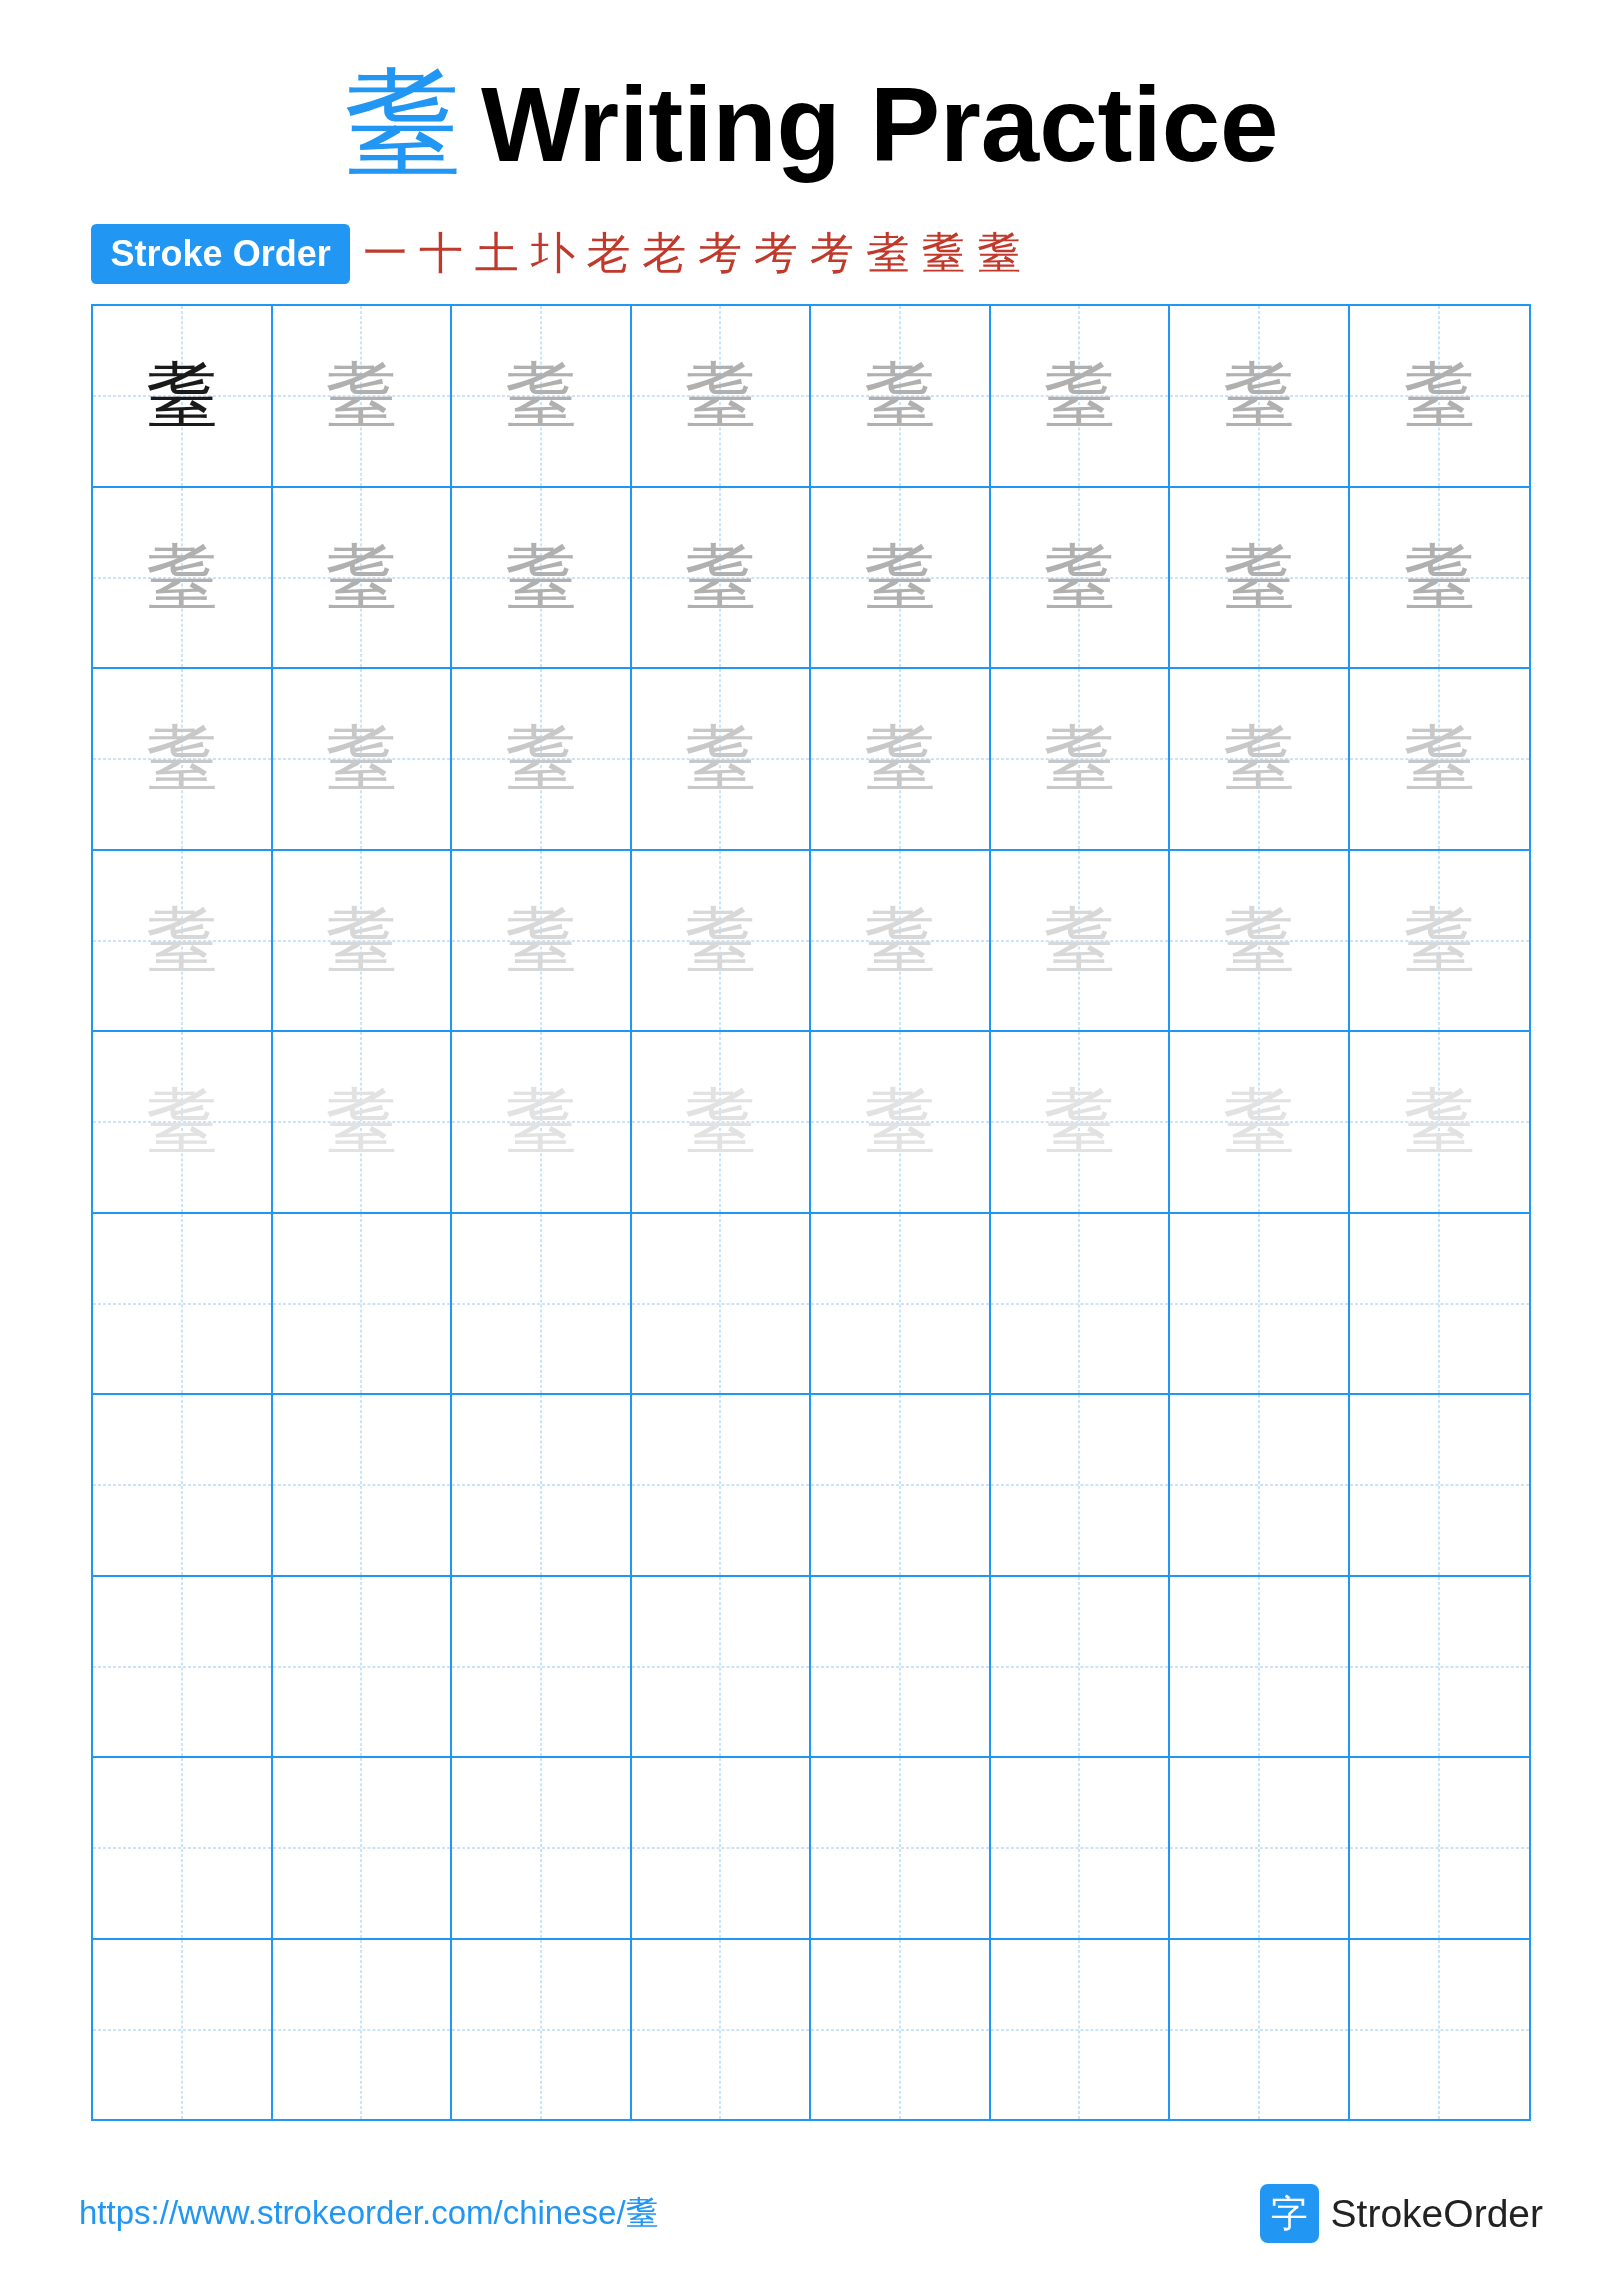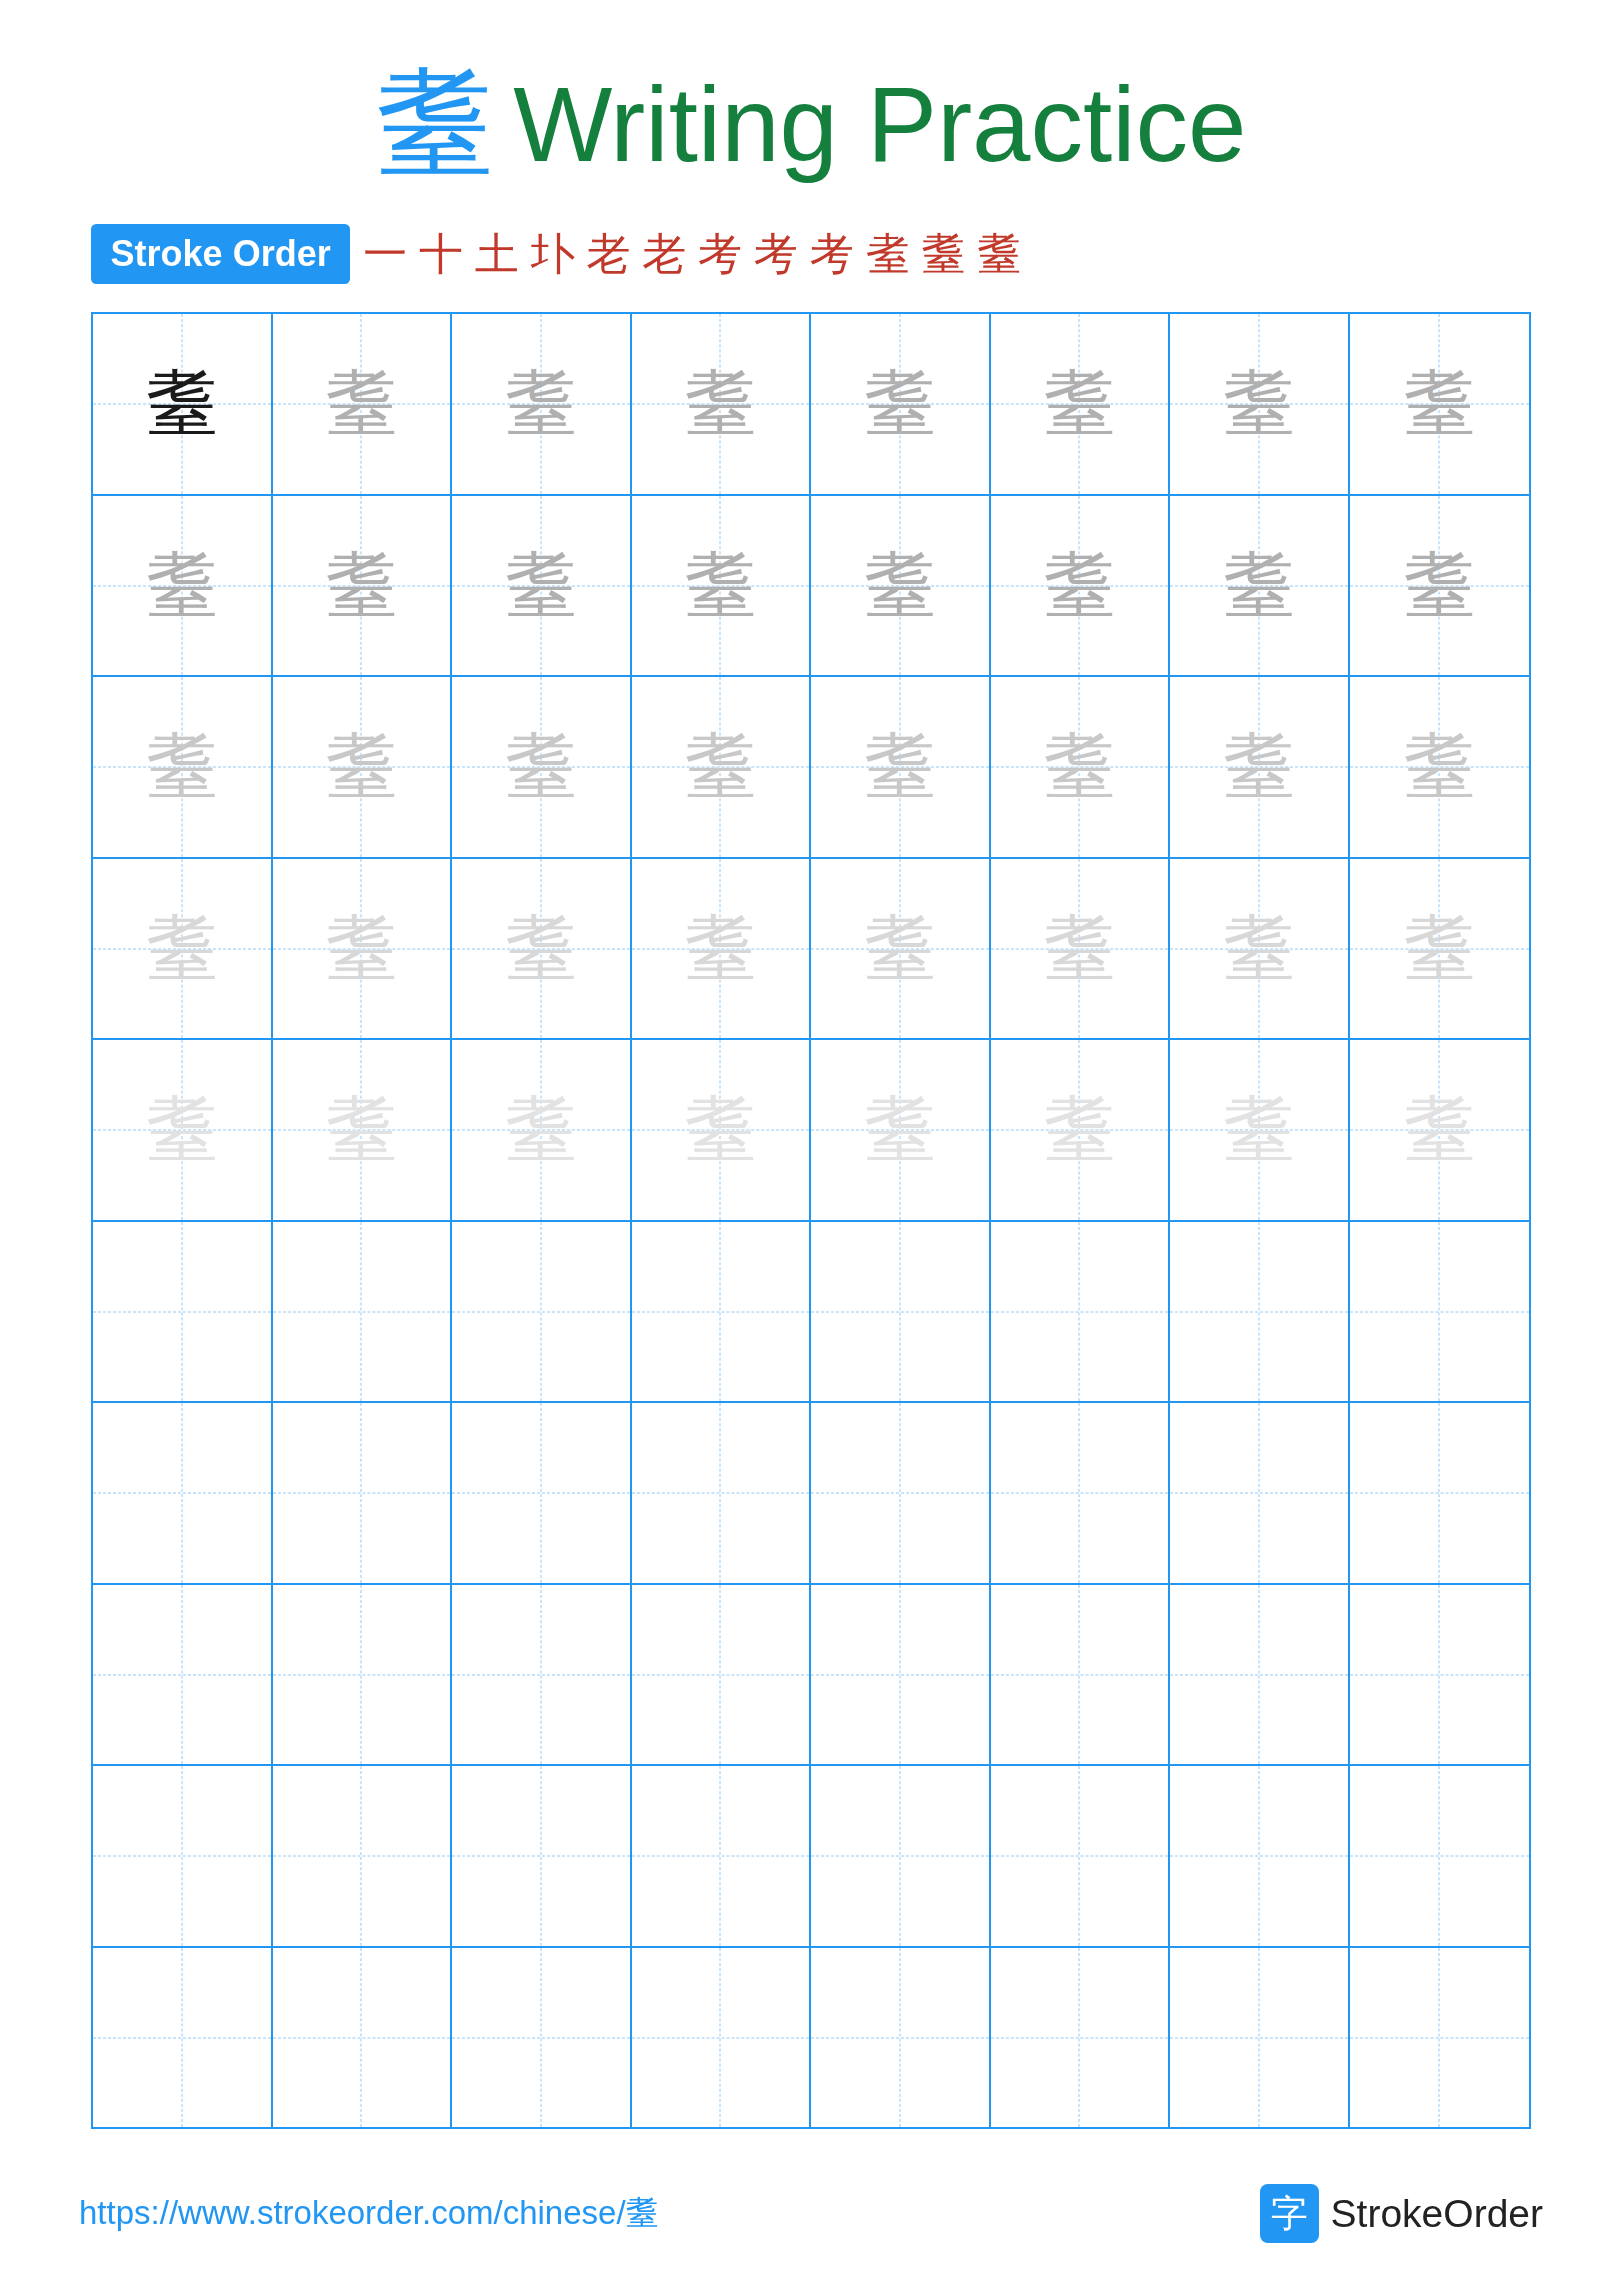--- a/index.html
+++ b/index.html
@@ -33,32 +33,32 @@
 
     .title-char {
       font-size: 118px;
       color: #2196F3;
       font-family: serif;
       line-height: 1;
     }
 
     .title-text {
       font-size: 105px;
-      font-weight: normal;
-      color: #15803d;
+      font-weight: bold;
+      color: #000000;
       font-family: Arial, sans-serif;
     }
 
     
     .stroke-order-row {
       display: flex;
-      align-items: center;
+      align-items: flex-start;
       width: 100%;
       max-width: 1440px;
-      margin-bottom: 28px;
+      margin-bottom: 20px;
       gap: 13px;
     }
 
     .stroke-order-badge {
       background: #2196F3;
       color: #fff;
       font-size: 36px;
       font-family: Arial, sans-serif;
       font-weight: bold;
       padding: 9.2px 19.6px;

